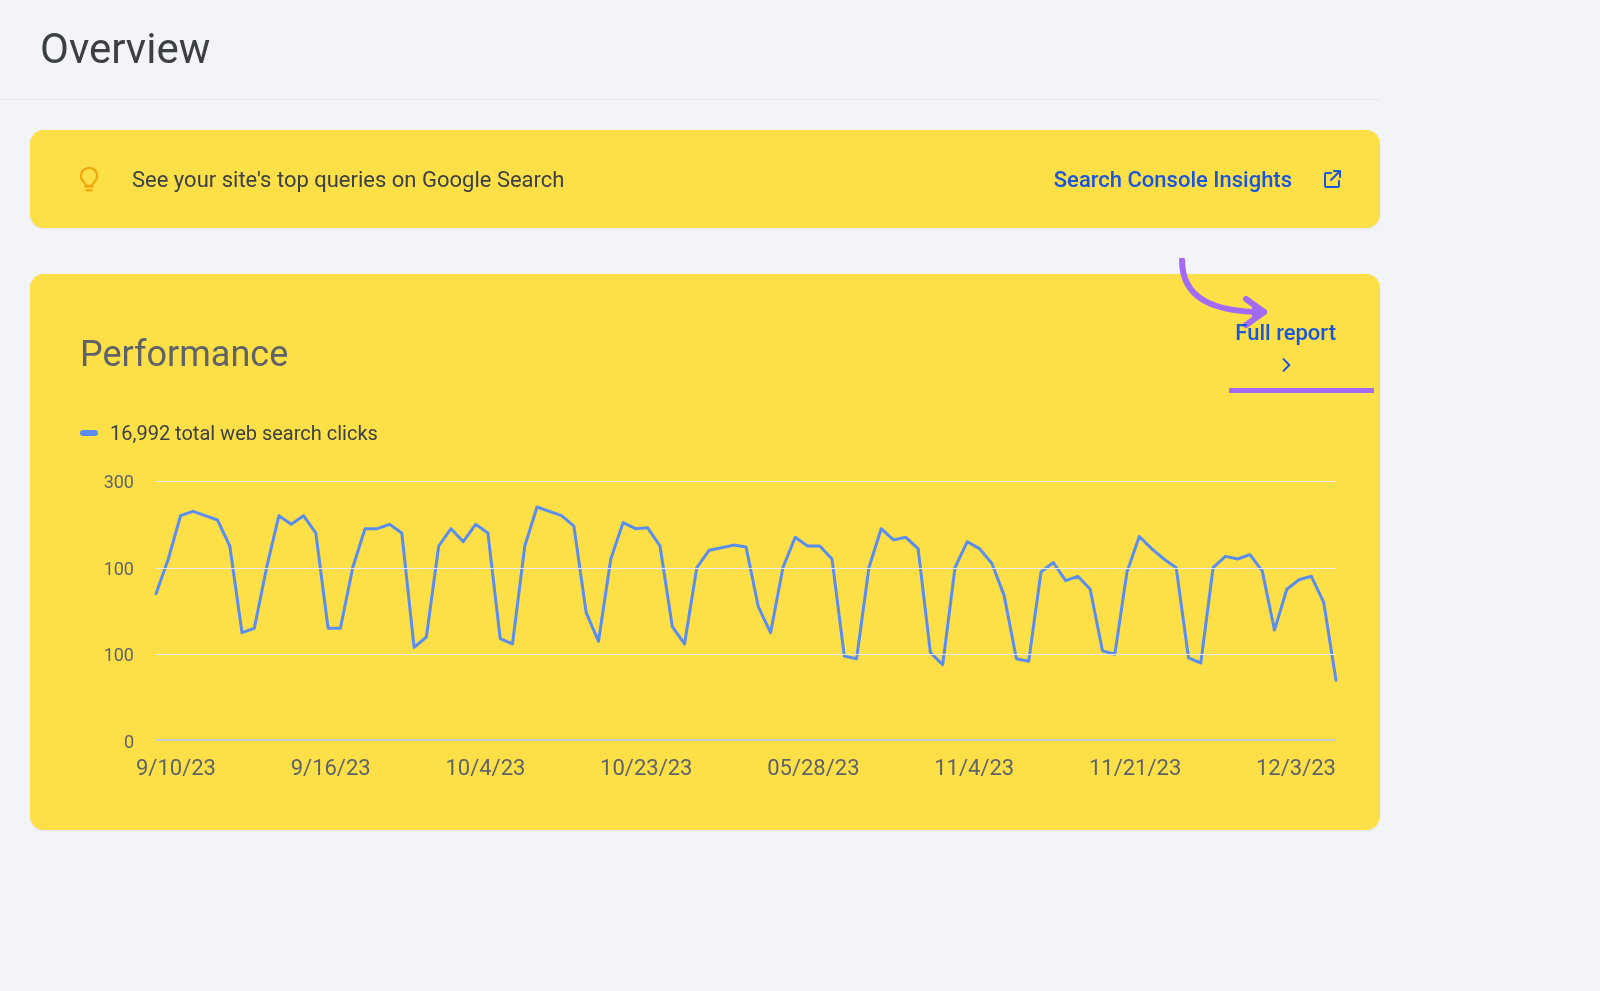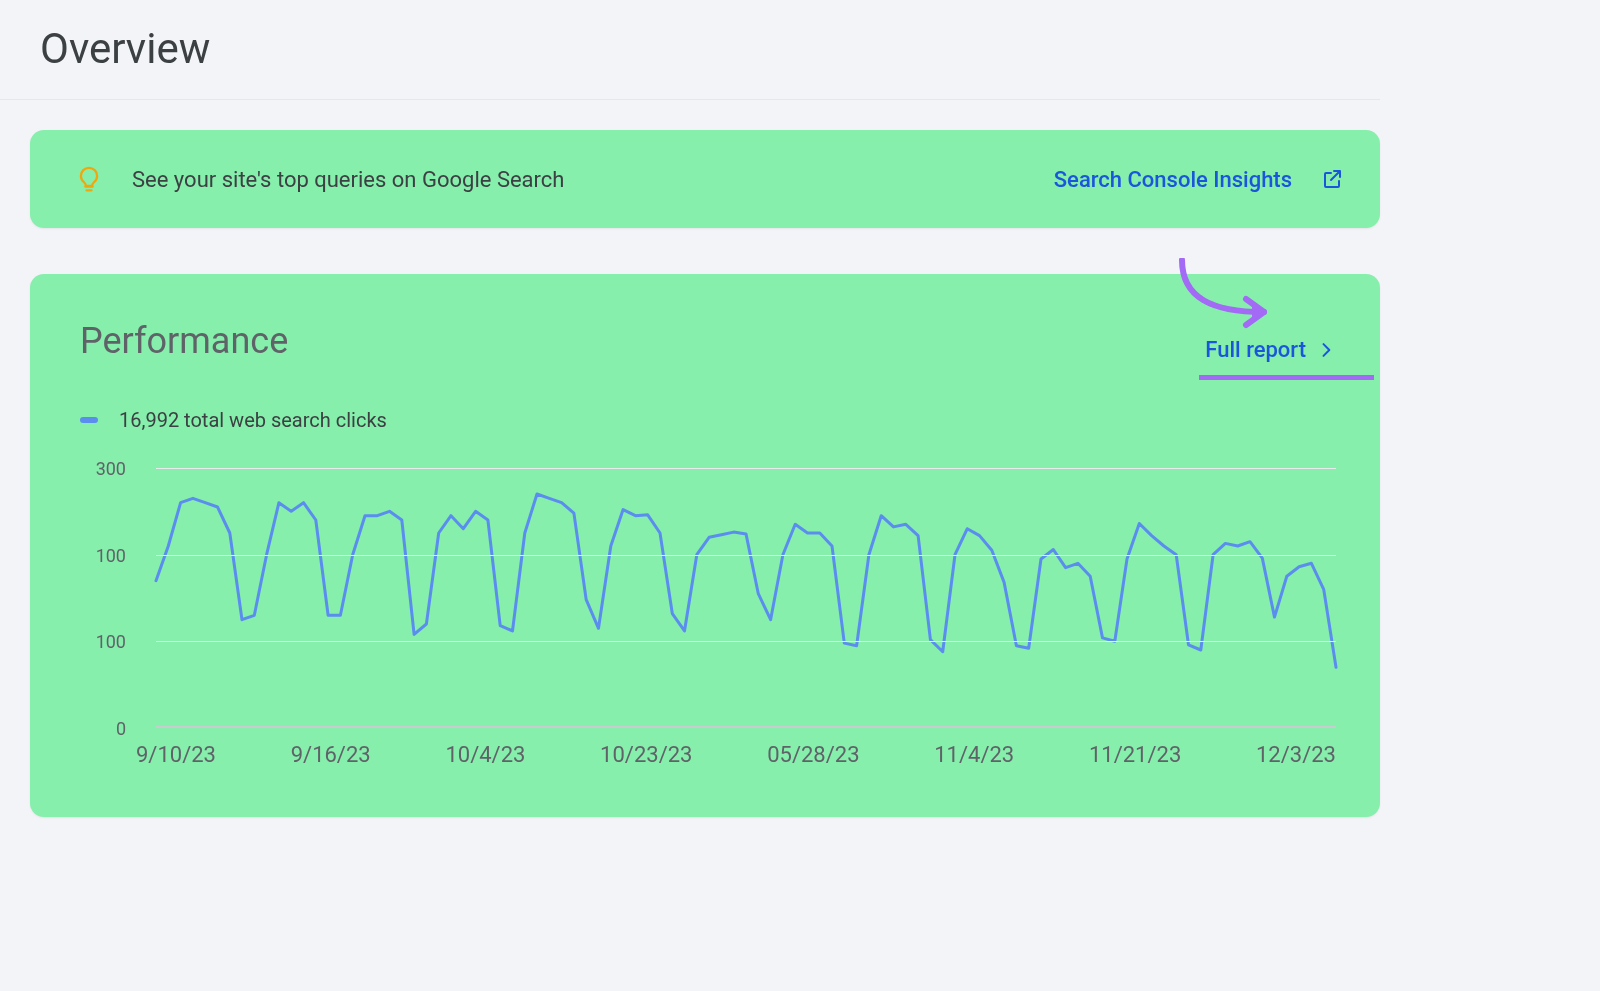--- a/index.html
+++ b/index.html
@@ -19,21 +19,21 @@
     font-weight: 400;
     color: #3c4043;
     padding: 24px 0 26px 40px;
   }
   .hr {
     height: 1px;
     background: #e4e7eb;
     width: 100%;
   }
   .card {
-    background: #86efac;
+    background: #fde047;
     border-radius: 14px;
     box-shadow: 0 1px 2px rgba(60,64,67,0.08);
     margin: 30px 0 0 30px;
   }
   
   .insights {
     display: flex;
     align-items: center;
     padding: 26px 36px 26px 44px;
     height: 98px;
@@ -69,46 +69,47 @@
     color: #5f6368;
     font-weight: 400;
   }
   .full-report {
     display:flex; align-items:center; gap:10px;
     color: #1a56db;
     font-size: 22px;
     font-weight: 500;
     cursor: pointer;
     position: relative;
+    flex-direction: column;
   }
   .full-report .underline {
     position:absolute; left:-6px; right:-38px; bottom:-18px;
     height:5px; background:#a36af5;
   }
   .chevron { width: 20px; height: 20px; }
   .legend {
-    display:flex; align-items:center; gap:21px;
+    display:flex; align-items:center; gap:12px;
     margin-top: 46px;
     font-size: 20px;
     color: #3c4043;
   }
   .legend-swatch {
     width: 18px; height: 6px; border-radius: 3px;
   }
   .chart-wrap {
     margin-top: 36px;
     position: relative;
   }
   .y-labels {
     position: absolute; left: 0; top: 0; height: 100%;
     width: 70px;
     font-size: 18px;
     color: #5f6368;
   }
-  .y-labels div { position: absolute; right: 24px; transform: translateY(-50%); }
+  .y-labels div { position: absolute; right: 16px; transform: translateY(-50%); }
   .plot {
     margin-left: 76px;
     position: relative;
     height: 260px;
   }
   .gridline {
     position: absolute; left:0; right:0;
     height: 1px;
     background: #e8eaed;
   }

